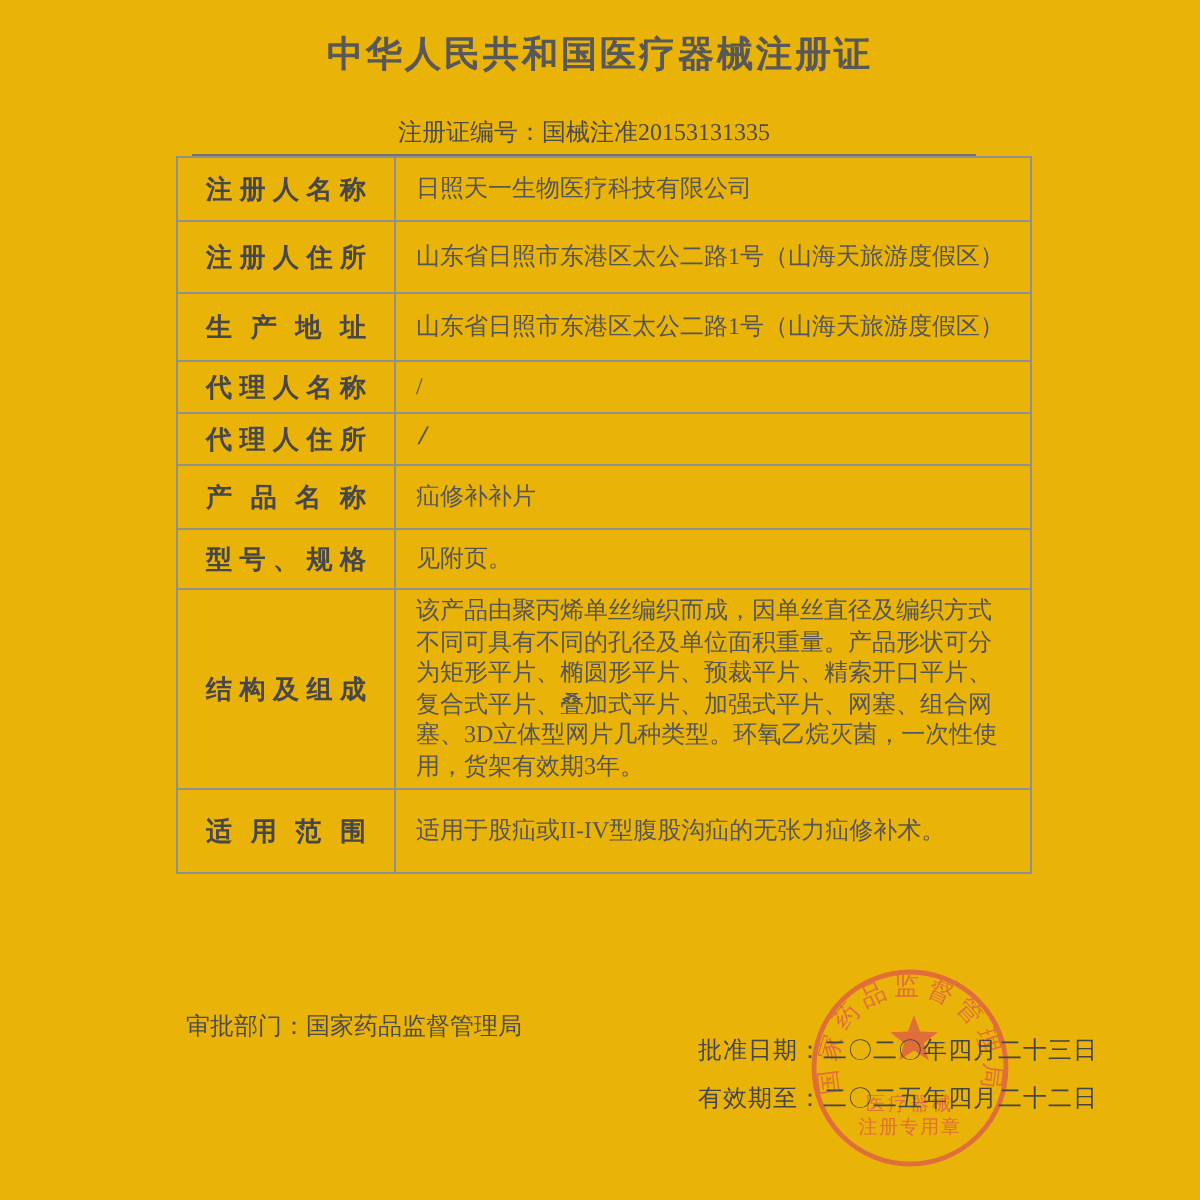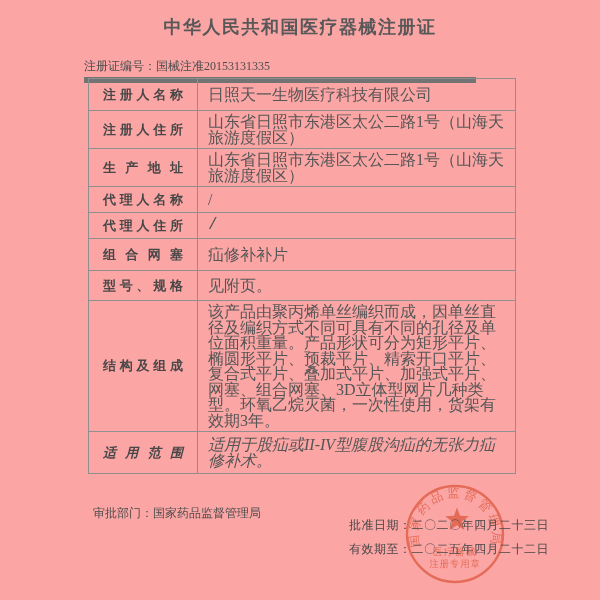--- a/index.html
+++ b/index.html
@@ -4,54 +4,55 @@
 <style>
   * { margin:0; padding:0; box-sizing:border-box; }
   html,body { width:600px; height:600px; }
   body {
     position:relative;
     background:#ffffff;
     font-family:"Liberation Serif","DejaVu Serif",serif;
     color:#4f4f4f;
     overflow:hidden;
   }
-  .page { position:absolute; inset:0; background:#fca5a5; }
+  .page { position:absolute; inset:0; background:#eab308; }
 
   .doc-title {
     position:absolute; top:15px; left:0; width:100%;
     text-align:center; font-size:18px; font-weight:700;
     letter-spacing:1.5px; color:#585858;
   }
 
   .cert-line {
-    position:absolute; left:84px; top:58px; width:392px;
+    position:absolute; left:96px; top:58px; width:392px;
     font-size:12px; color:#4c4c4c;
-    border-bottom:6px solid #737373; padding-bottom:2px;
+    border-bottom:1px solid #737373; padding-bottom:2px;
     white-space:nowrap;
+    text-align:center;
   }
 
   table.cert {
     position:absolute; left:88px; top:78px; width:428px;
     border-collapse:collapse; table-layout:fixed;padding-left:30px;
   }
   table.cert td {
     border:1px solid #8f8f8f; vertical-align:middle;
   }
   td.label-cell { width:109px; padding:0 14px; }
   .lbl {
     display:block; font-size:13px; font-weight:600; color:#474747;
     text-align:justify; text-align-last:justify;
     -moz-text-align-last:justify; text-justify:inter-ideograph;
   }
   td.value-cell {
-    padding:3px 10px; font-size:16px; line-height:15.5px; color:#565656;
+    padding:3px 10px; font-size:12px; line-height:15.5px; color:#565656;
   }
   tr.r1 { height:32px; } tr.r2 { height:36px; } tr.r3 { height:34px; }
   tr.r4 { height:26px;margin-left:40px; } tr.r5 { height:26px;font-family:Liberation Mono, monospace; } tr.r6 { height:32px; }
-  tr.r7 { height:30px; } tr.r8 { height:84px; } tr.r9 { height:42px;font-style:italic; }
+  tr.r7 { height:30px; } tr.r8 { height:84px; } tr.r9 { height:42px; }
   tr.r10 { height:27px; } tr.r11 { height:29px; } tr.r12 { height:39px; }
 
   .footer-dept {
     position:absolute; left:93px; top:505px;
     font-size:12px; color:#4c4c4c; z-index:4; white-space:nowrap;
   }
   .footer-dates {
     position:absolute; left:349px; top:517px;
     font-size:12px; color:#464646; z-index:4; white-space:nowrap;
   }
@@ -101,21 +102,21 @@
         <td class="value-cell">/</td>
       </tr>
       <tr class="r5">
         <td class="label-cell">
             <span class="lbl">代理人住所</span>
           </td>
         <td class="value-cell">/</td>
       </tr>
       <tr class="r6">
         <td class="label-cell">
-            <span class="lbl">组合网塞</span>
+            <span class="lbl">产品名称</span>
           </td>
         <td class="value-cell">疝修补补片</td>
       </tr>
       <tr class="r7">
         <td class="label-cell">
             <span class="lbl">型号、规格</span>
           </td>
         <td class="value-cell">见附页。</td>
       </tr>
       <tr class="r8">

